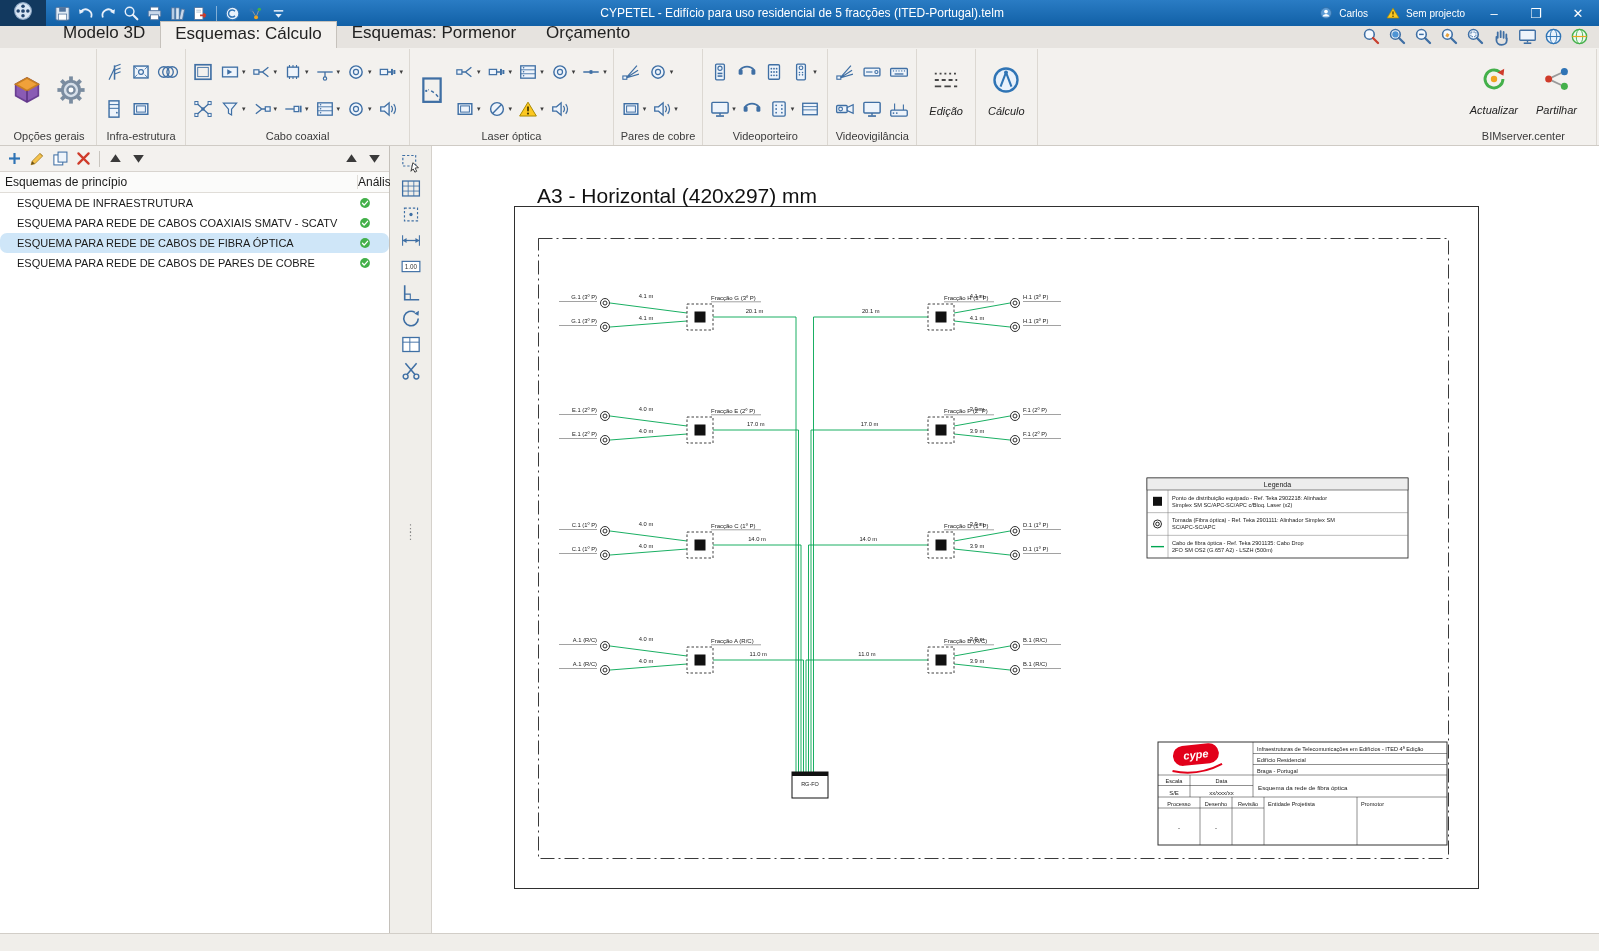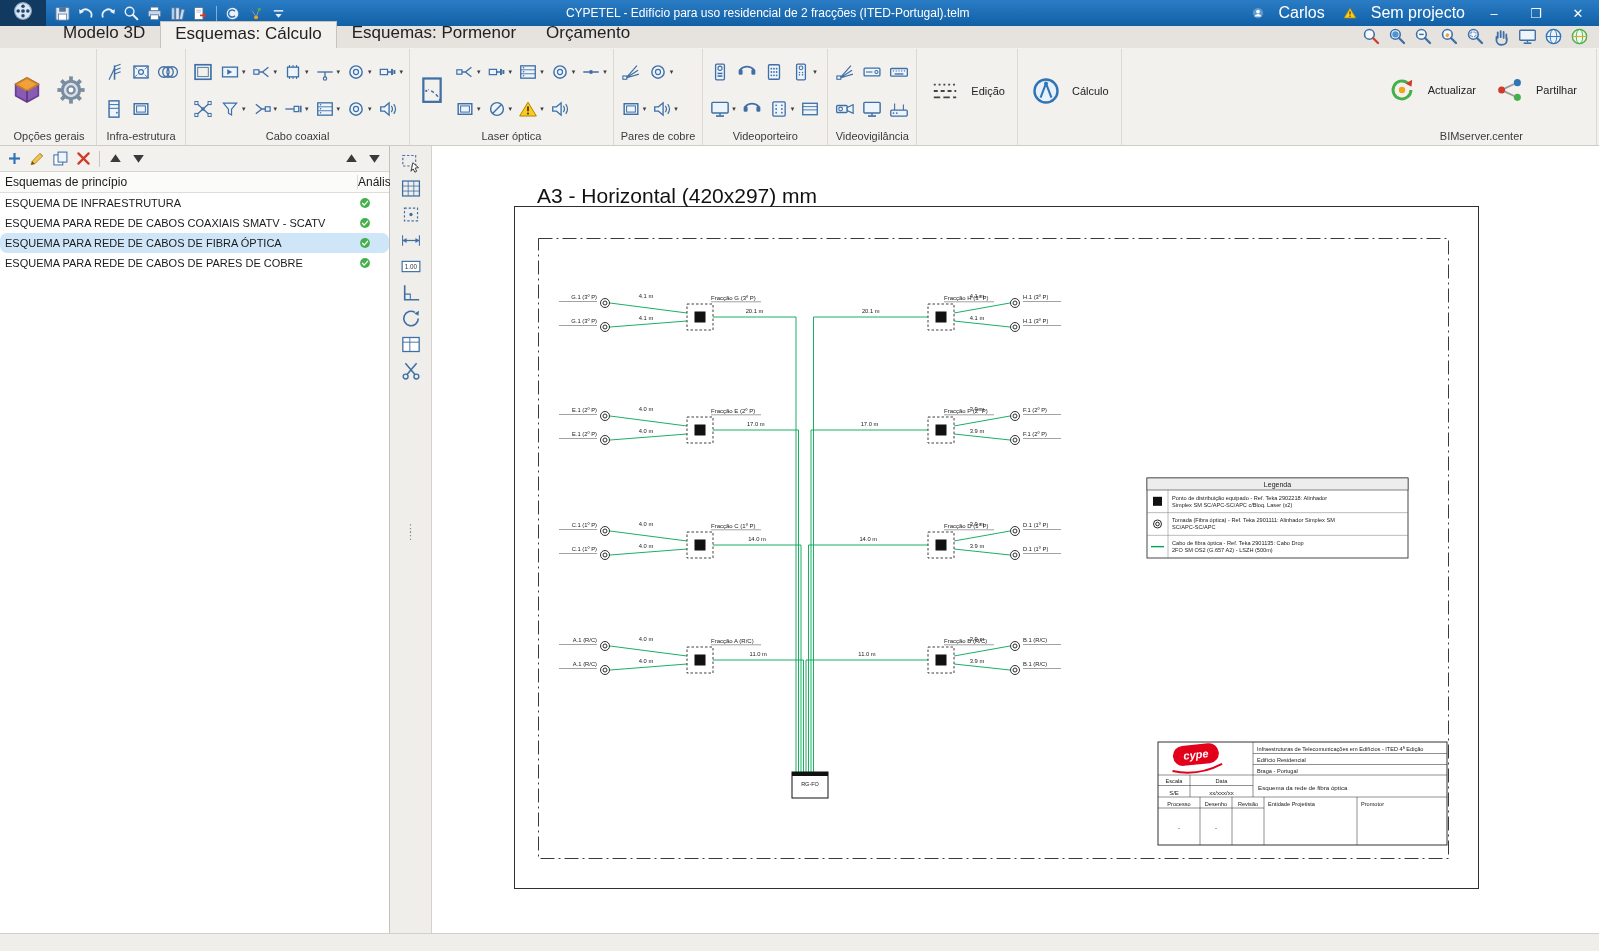--- a/index.html
+++ b/index.html
@@ -14,21 +14,21 @@
   
   .titlebar { flex:0 0 26px; height:26px; background:linear-gradient(180deg,#2a7cc4,#1160a6);
     display:flex; align-items:center; color:#fff; }
   .app-logo { width:46px; height:26px; background:#12395f; display:flex; align-items:center; justify-content:center; }
   .app-logo svg { width:22px; height:20px; }
   .qat { display:flex; align-items:center; gap:2px; padding:0 6px; }
   .qat .tool svg { width:19px; height:17px; display:block; }
   .tb-sep { width:1px; height:15px; background:rgba(255,255,255,.45); margin:0 3px; }
   .tb-title { flex:1; text-align:center; font-size:12px; white-space:nowrap; overflow:hidden; }
   .tb-right { display:flex; align-items:center; }
-  .tb-chip { display:flex; align-items:center; gap:12px; font-size:16px; padding:0 8px; }
+  .tb-chip { display:flex; align-items:center; gap:4px; font-size:10px; padding:0 8px; }
   .tb-chip .tool svg { width:16px; height:14px; display:block; }
   .winbtn { width:42px; height:26px; display:flex; align-items:center; justify-content:center; font-size:13px; }
 
   
   .tabrow { flex:0 0 22px; height:22px; background:#e6e3df; display:flex; align-items:flex-end; }
   .tabs { display:flex; align-items:flex-end; padding-left:48px; }
   .tab { padding:2px 14px 4px; font-size:17px; color:#222; border:1px solid transparent; }
   .tab.active { background:#f3f1ee; border-color:#c6c2bc; border-bottom-color:#f3f1ee; margin-bottom:-1px; }
   .viewtools { margin-left:auto; display:flex; align-items:center; gap:3px; padding:0 8px 1px 0; }
   .viewtools .tool svg { width:21px; height:19px; display:block; }
@@ -40,41 +40,41 @@
   .group.push { margin-left:auto; padding-right:12px; }
   .gbody { flex:1; display:flex; align-items:center; gap:4px; }
   .gcol { display:flex; flex-direction:column; justify-content:center; gap:2px; }
   .rrow { display:flex; align-items:center; gap:3px; height:35px; }
   .group-label { font-size:11px; color:#3b3b3b; text-align:center; padding:1px 2px 3px; min-height:15px; }
   .tool { display:inline-flex; align-items:center; padding:1px; border-radius:2px; }
   .tool svg { width:22px; height:20px; display:block; }
   .tool.big svg { width:38px; height:34px; }
   .tool.lead svg { width:32px; height:58px; }
   .caret { font-size:7px; color:#3c3c3c; margin-left:1px; }
-  .bigbtn { display:flex; flex-direction:row; align-items:center; justify-content:center;
-    font-size:11px; color:#222; padding:0 7px; gap:10px; }
+  .bigbtn { display:flex; flex-direction:column; align-items:center; justify-content:center;
+    font-size:11px; color:#222; padding:0 7px; gap:10px;font-style:italic; }
   .bigbtn svg { width:32px; height:30px; display:block; }
 
   
   .main { flex:1; min-height:0; display:flex; }
   .leftpanel { flex:0 0 390px; width:390px; background:#fff; border-right:1px solid #c4c0ba;
     display:flex; flex-direction:column; }
   .lp-toolbar { flex:0 0 26px; height:26px; background:#f3f1ee; display:flex; align-items:center;
     gap:2px; padding:0 4px; border-bottom:1px solid #d8d4cf; }
   .lp-toolbar .tool svg { width:19px; height:17px; display:block; }
   .lp-sep { width:1px; height:16px; background:#c9c5bf; margin:0 3px; }
   .lp-spacer { flex:1; }
   .lp-head { flex:0 0 21px; height:21px; display:flex; align-items:center; font-size:12px; color:#1a1a1a;
     border-bottom:1px solid #e0ddd8; background:#fbfbfa; }
   .lp-head .hl { flex:1; padding-left:5px; }
   .lp-head .hr { width:32px; text-align:center; border-left:1px solid #e0ddd8; }
   .lp-rows { flex:1; overflow:hidden; }
   .srow { height:20px; display:flex; align-items:center; font-size:11px; color:#1a1a1a; }
   .srow.sel { background:#cfe6f8;border-radius:7px; }
-  .srow .lbl { flex:1; padding-left:5px; white-space:nowrap; overflow:hidden; }
+  .srow .lbl { flex:1; padding-left:17px; white-space:nowrap; overflow:hidden; }
   .srow .st { width:48px; display:flex; justify-content:center; }
   .srow .st svg { width:14px; height:14px; display:block; }
 
   .toolstrip { flex:0 0 42px; width:42px; background:#f0eeea; border-right:1px solid #d5d1cb;
     display:flex; flex-direction:column; align-items:center; padding-top:5px; gap:3px; }
   .toolstrip .tool svg { width:24px; height:21px; display:block; }
   .strip-handle { margin-top:140px; color:#8a8a8a; font-size:11px; line-height:7px; text-align:center; }
 
   .canvas { flex:1; position:relative; background:#fff; }
   #drawing { position:absolute; left:0; top:0; width:1167px; height:787px; }
@@ -160,21 +160,21 @@
             <path d="M7 6.6l2.6 4.4M13.2 6.2l-1.8 4.8" stroke="#9a9a9a" stroke-width="1"></path>
           </svg>
         </span>
         <span class="tool">
           <svg xmlns="http://www.w3.org/2000/svg" viewBox="0 0 20 18">
             <path d="M5 6.2h10" stroke="#e8f0fa" stroke-width="1.6"></path>
             <path d="M6.6 9.4h6.8l-3.4 4z" fill="#e8f0fa"></path>
           </svg>
         </span>
       </div>
-    <div class="tb-title">CYPETEL - Edifício para uso residencial de 2 fracções (ITED-Portugal).telm</div>
+    <div class="tb-title">CYPETEL - Edifício para uso residencial de 5 fracções (ITED-Portugal).telm</div>
     <div class="tb-right">
       <div class="tb-chip">
         <span class="tool" id="userGlyph">
             <svg xmlns="http://www.w3.org/2000/svg" viewBox="0 0 20 18">
               <circle cx="10" cy="9" r="7" fill="#5b9bd5" stroke="#2f6ca6"></circle>
               <circle cx="10" cy="7.2" r="2.4" fill="#fff"></circle>
               <path d="M5.4 13.6a4.8 4.8 0 0 1 9.2 0z" fill="#fff"></path>
             </svg>
           </span>
         <span>Carlos</span>

